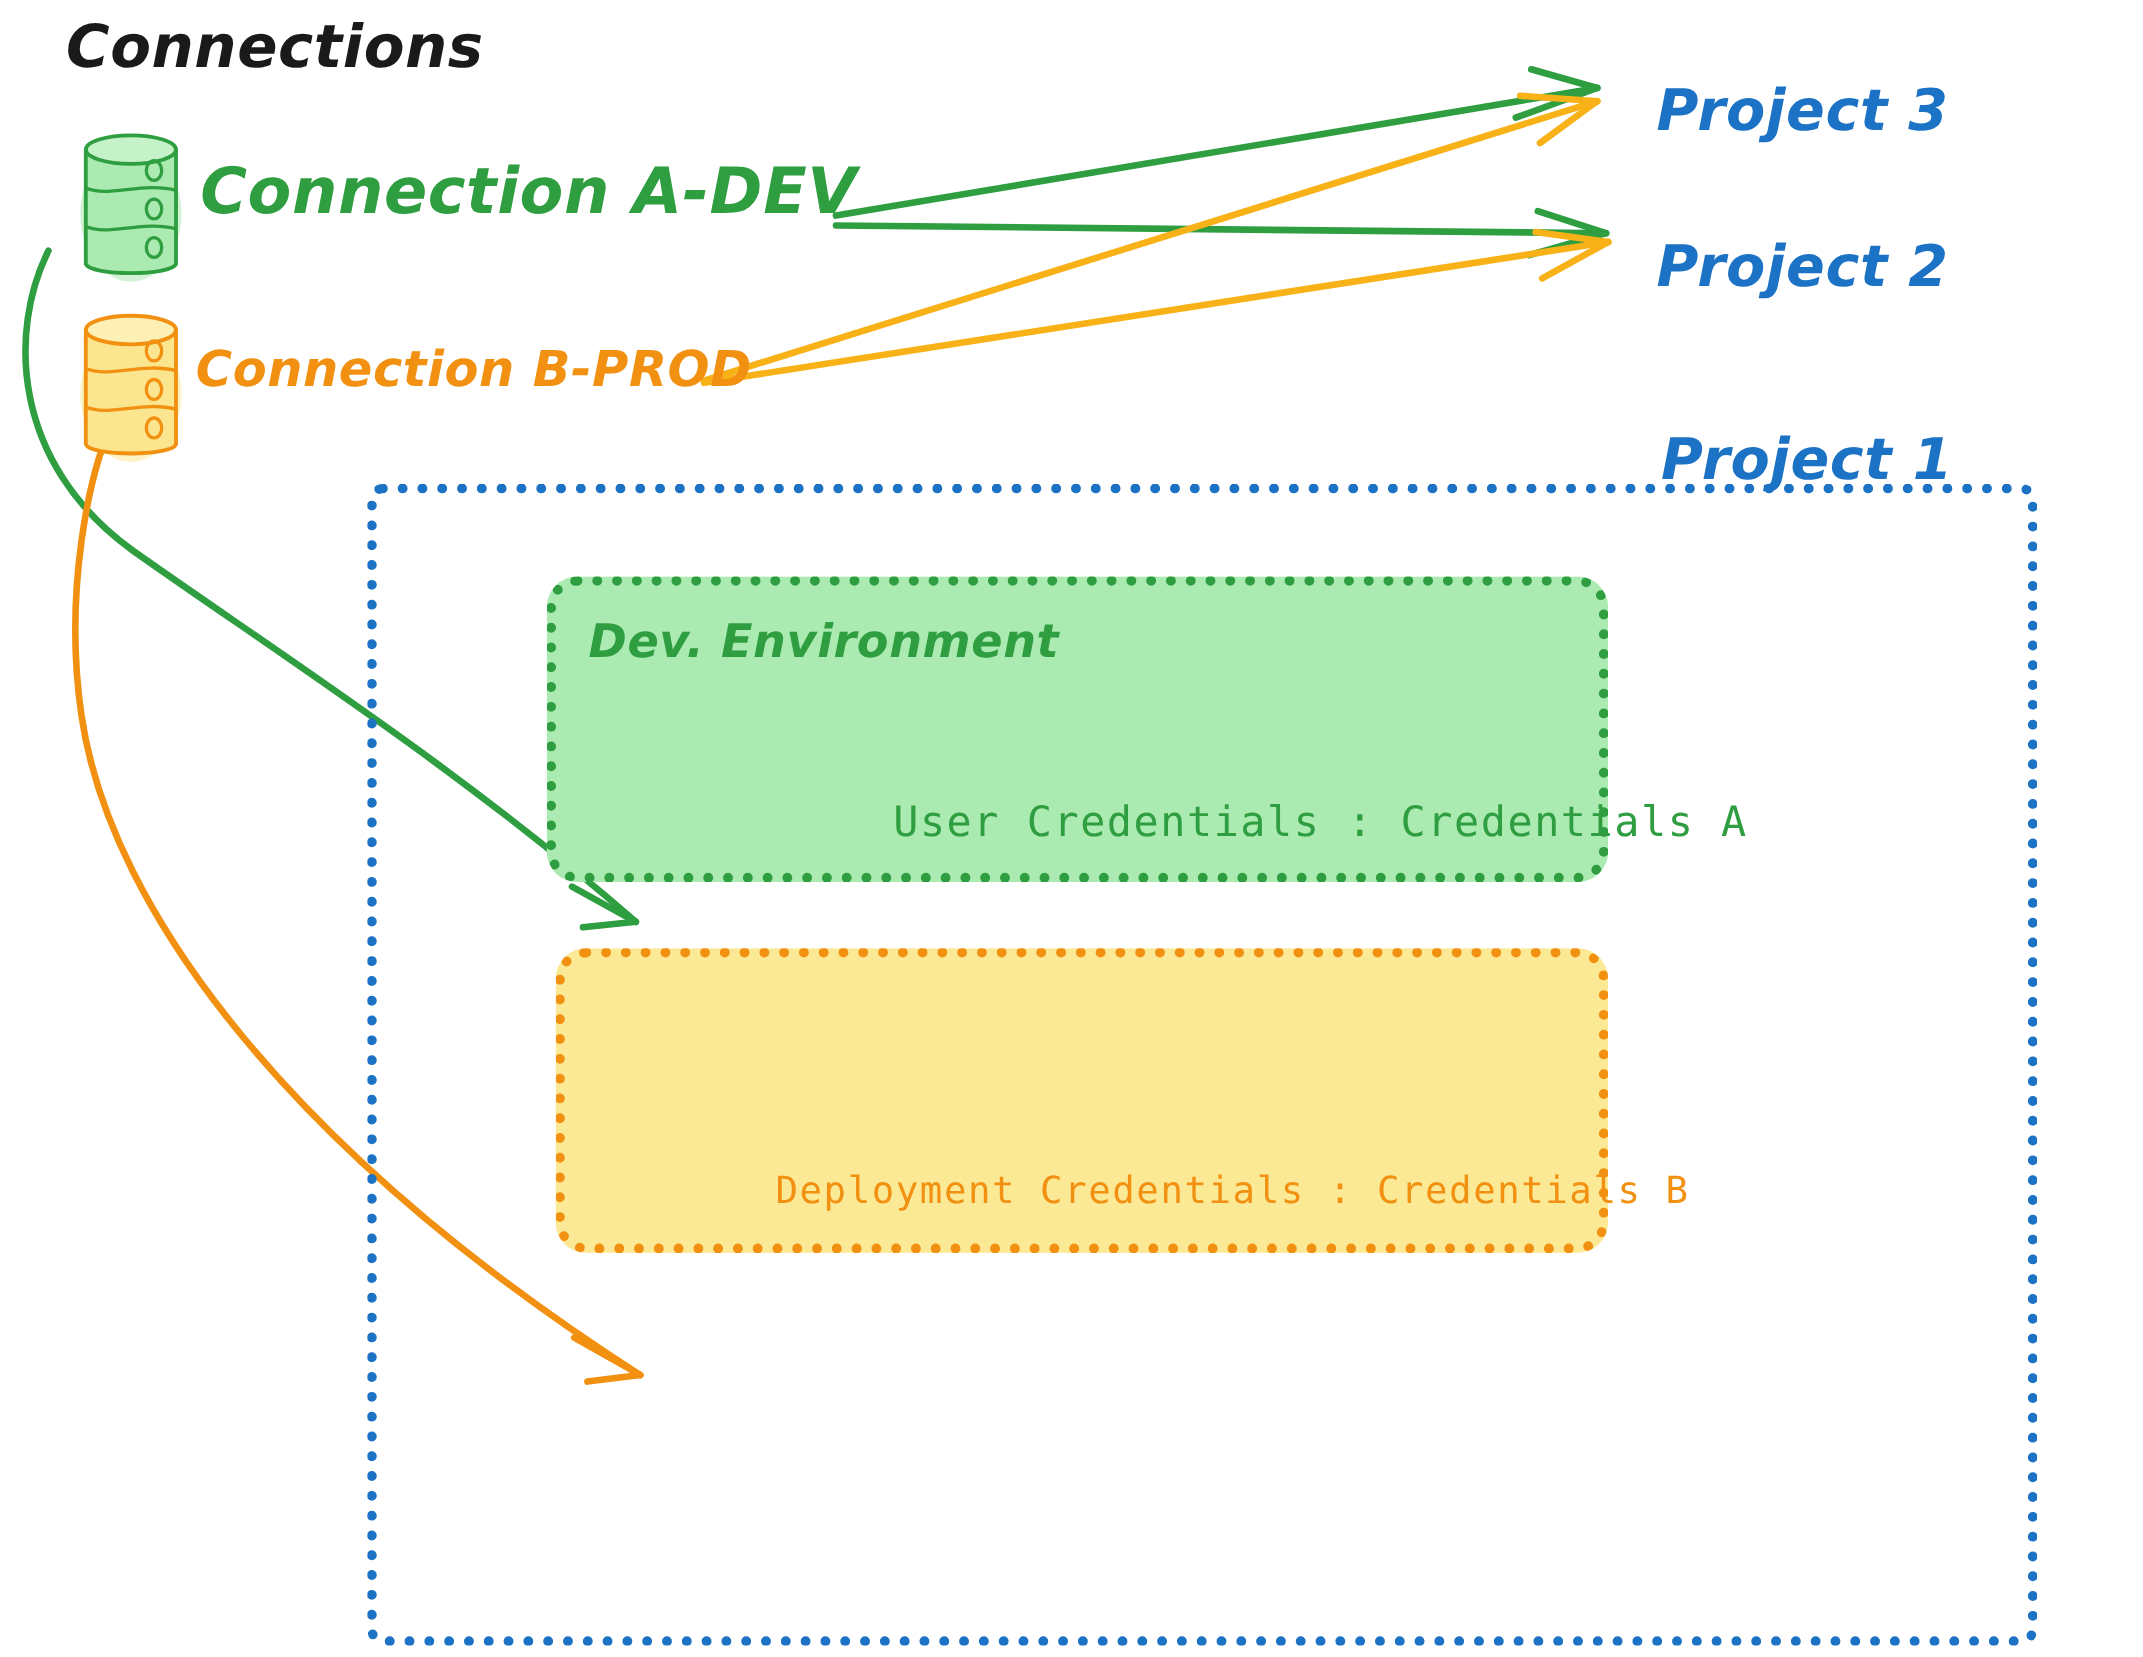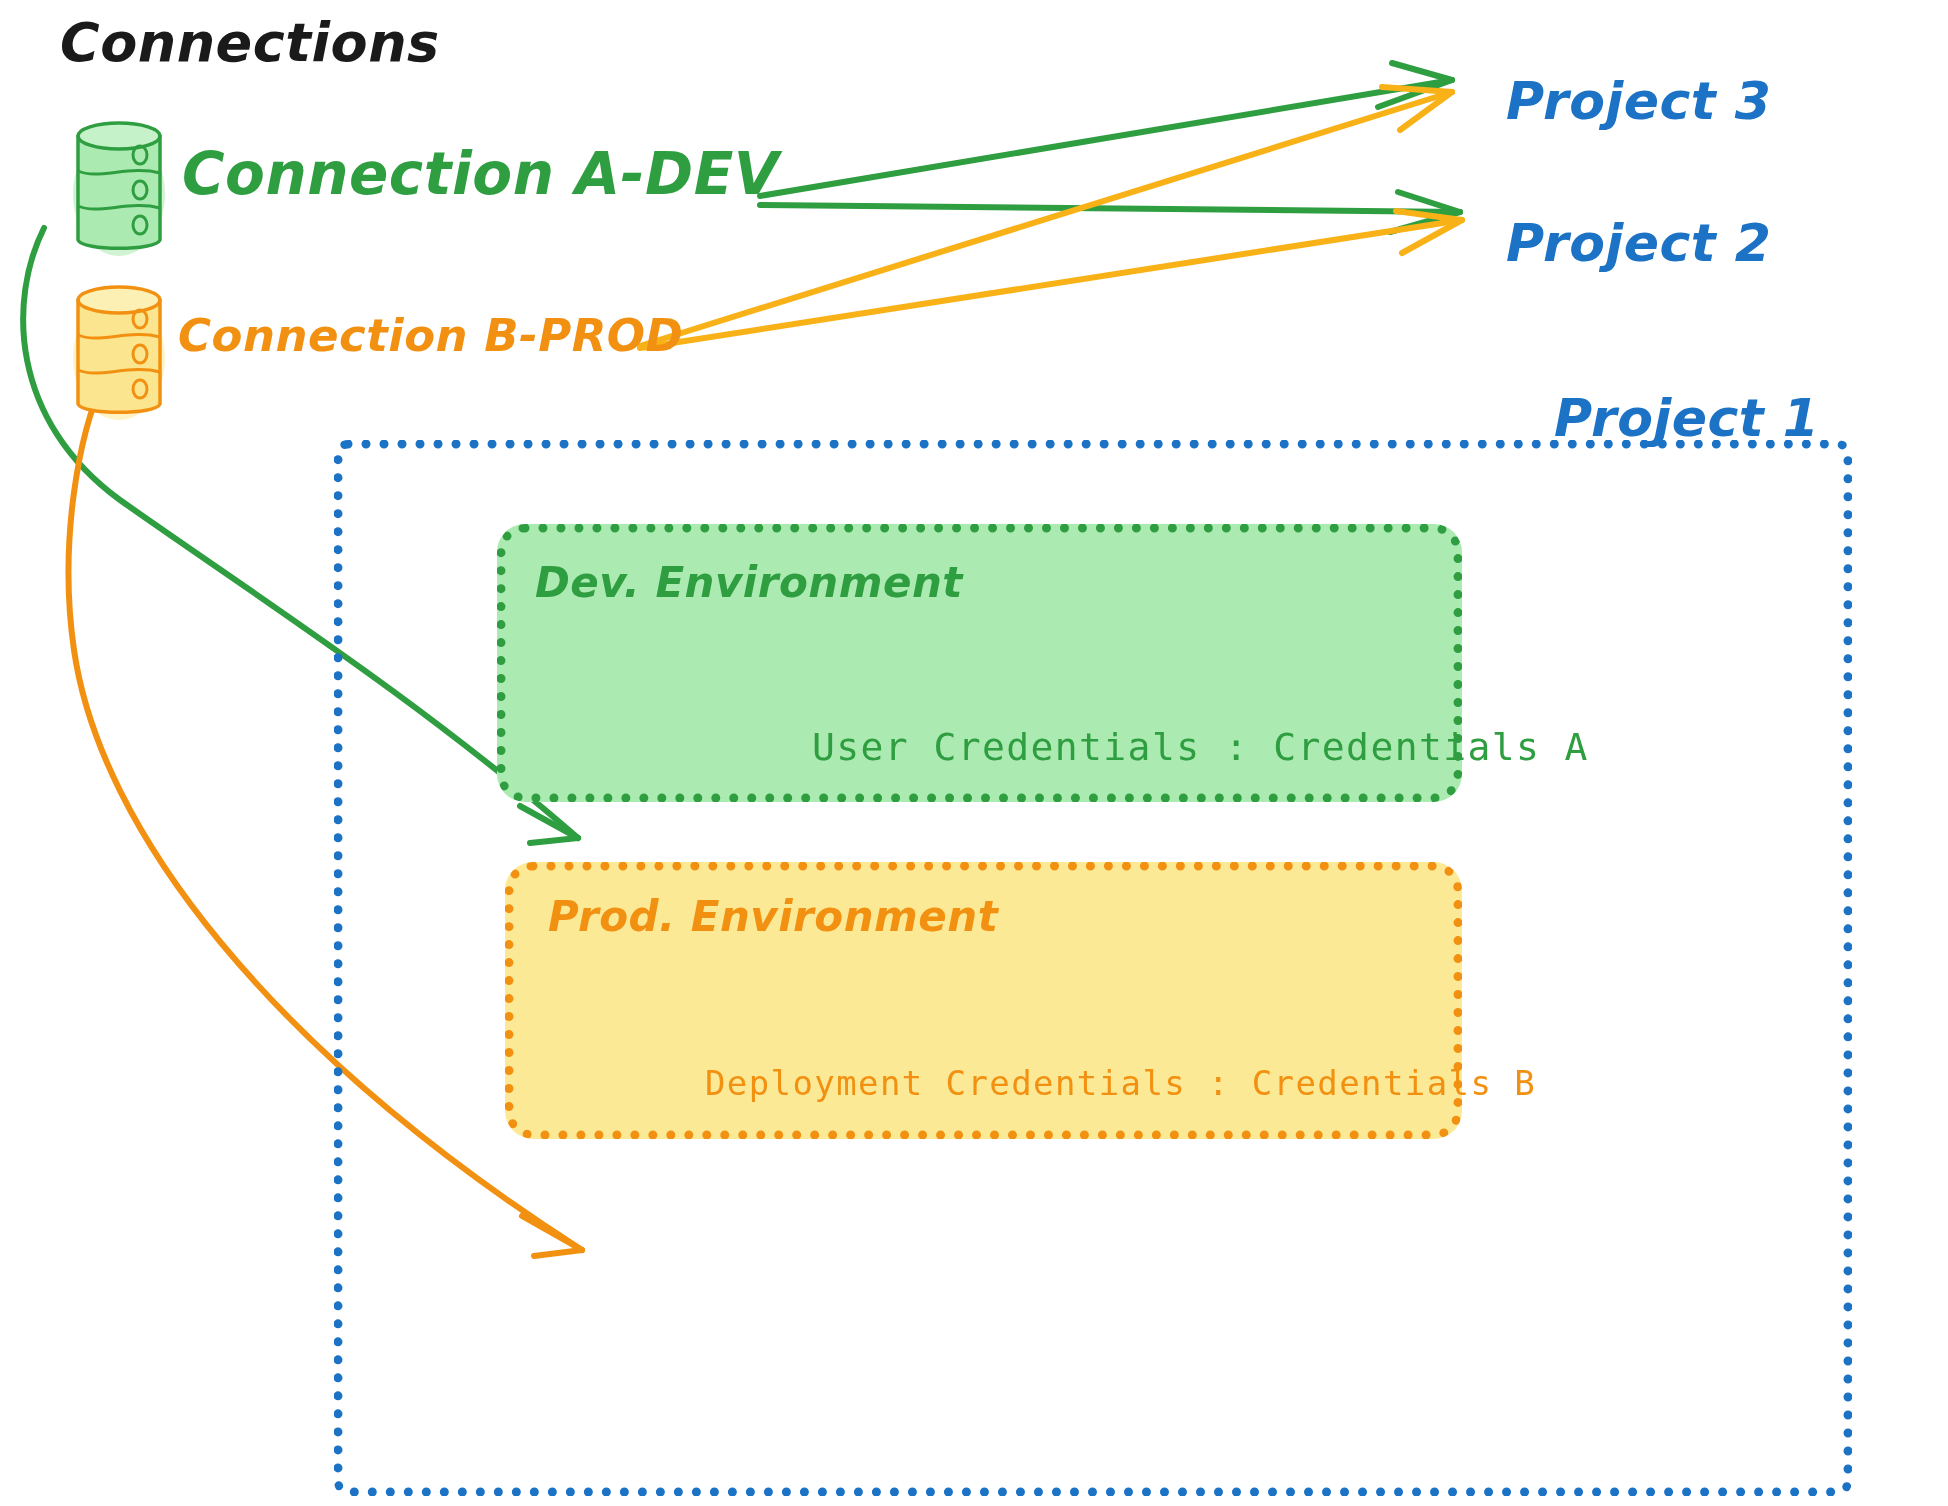--- a/index.html
+++ b/index.html
@@ -56,21 +56,21 @@
     font-size: 45px;
     color: #f29111;
   }
   .project-label {
     font-size: 52px;
     color: #1c72c4;
     margin-top: 48px;
   }
   #label-project-3 { left: 1506px; top: 27px; }
   #label-project-2 { left: 1506px; top: 169px; }
-  #label-project-1 { left: 1554px; top: 344px; text-align: center; }
+  #label-project-1 { left: 1510px; top: 344px; text-align: center; }
 
   
   #project1-container {
     position: absolute;
     left: 334px;
     top: 440px;
     width: 1518px;
     height: 1056px;
     border: 9px dotted #1c72c4;
     border-radius: 14px;
@@ -215,19 +215,18 @@
   <div class="txt hand" id="label-conn-b">Connection B-PROD</div>
 
   <div class="txt hand project-label" id="label-project-3">Project 3</div>
 
   <div class="txt hand project-label" id="label-project-2">Project 2</div>
 
   <div class="txt hand project-label" id="label-project-1">Project 1</div>
 
   <div class="txt hand" id="label-dev-env">Dev. Environment</div>
 
-  <div class="txt hand" id="label-prod-env">Prod. Environment</div>
 
   <div class="txt mono" id="label-dev-cred">User Credentials : Credentials A</div>
 
   <div class="txt mono" id="label-prod-cred">Deployment Credentials : Credentials B</div>
 
 </div>
 
 </body></html>

